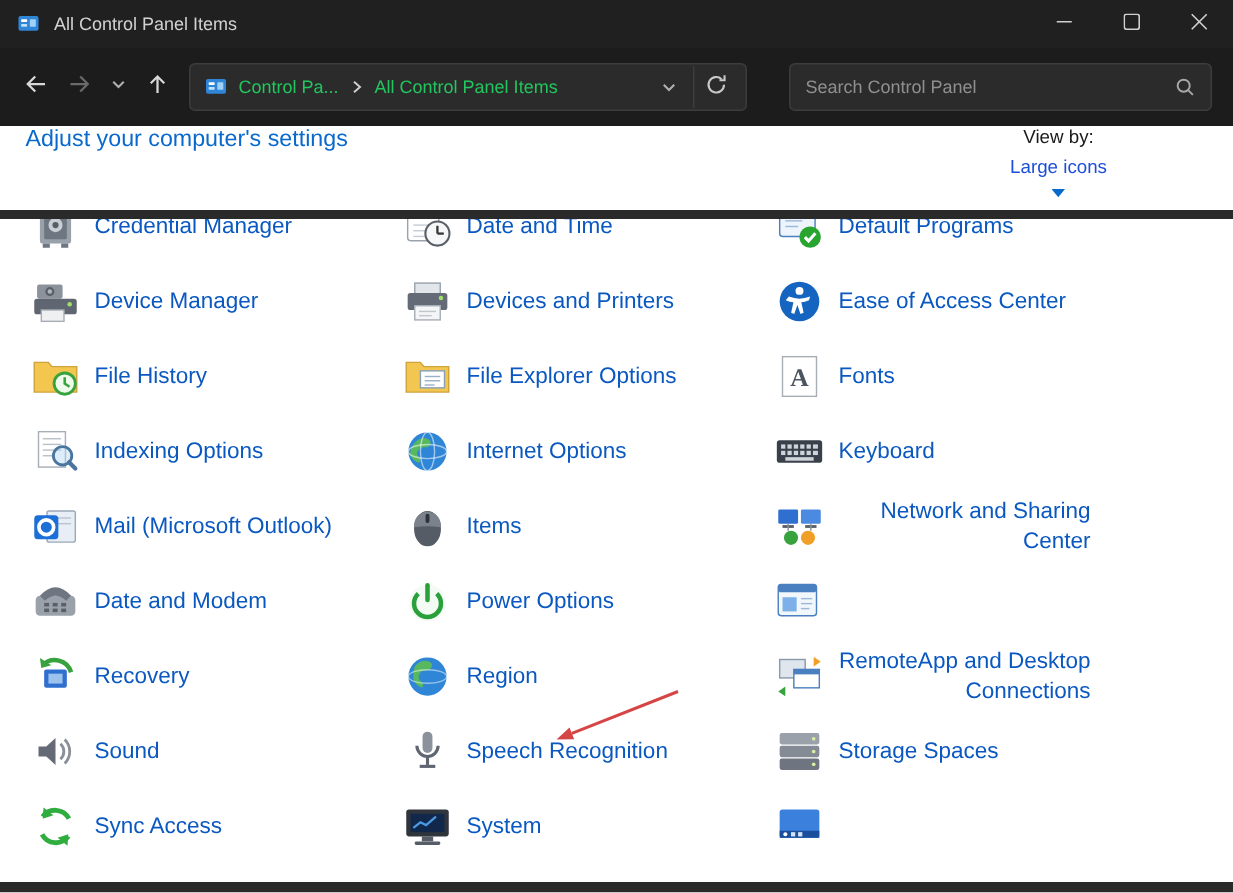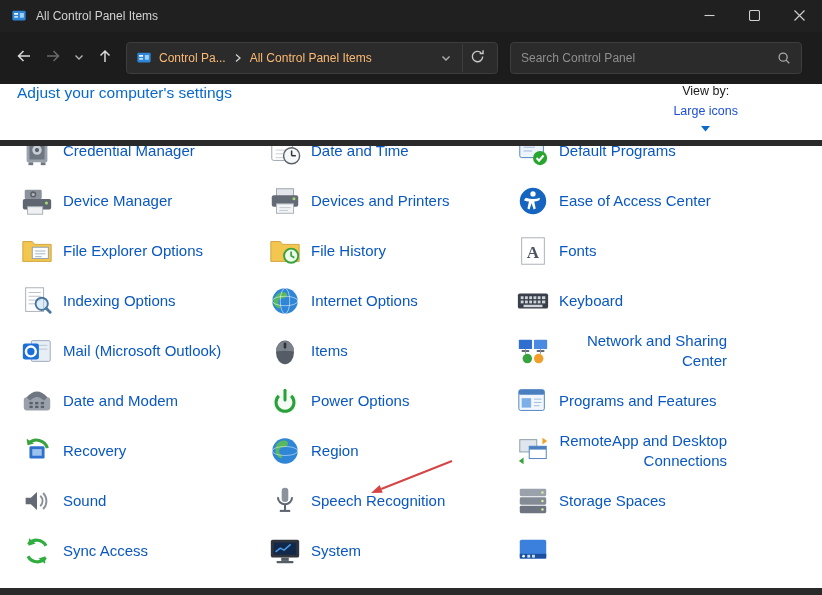--- a/index.html
+++ b/index.html
@@ -13,29 +13,29 @@
   .tb-icon{width:16px;height:16px;margin-left:11px;display:flex;align-items:center;}
   .tb-title{color:#d2d2d2;font-size:12px;margin-left:9px;}
   .tb-spacer{flex:1;}
   .win-btn{width:45px;height:32px;display:flex;align-items:center;justify-content:center;cursor:default;}
   
   .navbar{height:52px;background:#1c1c1c;display:flex;align-items:center;padding:0 14px 0 8px;}
   .nav-btn{width:30px;height:30px;display:flex;align-items:center;justify-content:center;border-radius:4px;flex:0 0 auto;}
   .nav-btn.small{width:22px;}
   .addressbar{
     flex:0 0 372px;height:32px;margin-left:6px;background:#2b2b2b;border:1px solid #3d3d3d;
-    border-radius:4px;display:flex;align-items:center;box-sizing:border-box;padding:0 6px 0 9px;color:#fdba74;font-size:12px;
+    border-radius:4px;display:flex;align-items:center;box-sizing:border-box;padding:0 6px 0 9px;color:#22c55e;font-size:12px;
   }
   .crumb{margin-left:7px;white-space:nowrap;}
   .crumb-sep{margin-left:7px;display:flex;align-items:center;}
   .crumb-spacer{flex:1;}
   .addr-dd{display:flex;align-items:center;padding:0 6px;}
   .addr-refresh{display:flex;align-items:center;justify-content:center;width:28px;height:28px;border-left:1px solid #3d3d3d;margin-left:4px;}
   .searchbar{
-    flex:1;max-width:292px;height:32px;margin-left:12px;background:#2b2b2b;border:1px solid #3d3d3d;
+    flex:1;max-width:292px;height:32px;margin-left:28px;background:#2b2b2b;border:1px solid #3d3d3d;
     border-radius:4px;display:flex;align-items:center;box-sizing:border-box;padding:0 10px 0 2px;
   }
   .searchbar input{
     flex:1;background:transparent;border:none;outline:none;color:#cfcfcf;font-size:12px;
     font-family:"Liberation Sans","DejaVu Sans",sans-serif;padding:0 8px;min-width:0;
   }
   .searchbar input::placeholder{color:#8f8f8f;}
   .search-ic{display:flex;align-items:center;}
   
   .header{height:56px;background:#fff;display:flex;justify-content:space-between;padding:0 84px 0 17px;}
@@ -241,37 +241,37 @@
             <circle cx="18" cy="10.5" r="2.8" fill="#ffffff"></circle>
             <path d="M10.5 14.5 q7.5 3 15 0 l-0.8 2.6 q-3 1.2 -5.4 1.5 l1.6 7.4 -2.2 0.9 -2.2 -6.4 -2.2 6.4 -2.2 -0.9 1.6 -7.4 q-2.4 -0.3 -5.4 -1.5 z" fill="#ffffff"></path>
           </svg>
         </span>
         <span class="cp-label">Ease of Access Center</span>
       </div>
       <div class="cp-item">
         <span class="cp-icon">
           <svg viewBox="0 0 36 36" width="34" height="34">
             <path d="M3 8 h10 l2.5 3 H33 v18 H3 z" fill="#f3c74f" stroke="#cfa23c"></path>
+            <circle cx="24.5" cy="23" r="7.5" fill="#eefbea" stroke="#38a33e" stroke-width="2"></circle>
+            <path d="M24.5 18.5 v4.5 l3.4 2.2" stroke="#38a33e" stroke-width="1.8" fill="none"></path>
+          </svg>
+        </span>
+        <span class="cp-label">File History</span>
+      </div>
+      <div class="cp-item">
+        <span class="cp-icon">
+          <svg viewBox="0 0 36 36" width="34" height="34">
+            <path d="M3 8 h10 l2.5 3 H33 v18 H3 z" fill="#f3c74f" stroke="#cfa23c"></path>
             <rect x="13" y="14" width="17" height="12" fill="#ffffff" stroke="#8aa0b8"></rect>
             <line x1="16" y1="18" x2="27" y2="18" stroke="#9ab0c8"></line>
             <line x1="16" y1="21" x2="27" y2="21" stroke="#9ab0c8"></line>
             <line x1="16" y1="24" x2="23" y2="24" stroke="#9ab0c8"></line>
           </svg>
         </span>
         <span class="cp-label">File Explorer Options</span>
-      </div>
-      <div class="cp-item">
-        <span class="cp-icon">
-          <svg viewBox="0 0 36 36" width="34" height="34">
-            <path d="M3 8 h10 l2.5 3 H33 v18 H3 z" fill="#f3c74f" stroke="#cfa23c"></path>
-            <circle cx="24.5" cy="23" r="7.5" fill="#eefbea" stroke="#38a33e" stroke-width="2"></circle>
-            <path d="M24.5 18.5 v4.5 l3.4 2.2" stroke="#38a33e" stroke-width="1.8" fill="none"></path>
-          </svg>
-        </span>
-        <span class="cp-label">File History</span>
       </div>
       <div class="cp-item col3">
         <span class="cp-icon">
           <svg viewBox="0 0 36 36" width="34" height="34">
             <rect x="6" y="4" width="24" height="28" fill="#ffffff" stroke="#a8aeb6"></rect>
             <text x="18" y="25" text-anchor="middle" font-size="18" font-family="Liberation Serif, DejaVu Serif, serif" font-weight="bold" fill="#4a5560">A</text>
           </svg>
         </span>
         <span class="cp-label">Fonts</span>
       </div>
@@ -390,21 +390,20 @@
         <span class="cp-icon">
           <svg viewBox="0 0 36 36" width="34" height="34">
             <rect x="3" y="6" width="27" height="22" rx="2" fill="#f2f7fc" stroke="#4a7fc0"></rect>
             <rect x="3" y="6" width="27" height="5.5" rx="2" fill="#4a7fc0"></rect>
             <rect x="6" y="15" width="10" height="10" fill="#7db0e8"></rect>
             <line x1="19" y1="16" x2="27" y2="16" stroke="#9bb8da"></line>
             <line x1="19" y1="19.5" x2="27" y2="19.5" stroke="#9bb8da"></line>
             <line x1="19" y1="23" x2="25" y2="23" stroke="#9bb8da"></line>
           </svg>
         </span>
-        <span class="cp-label">Programs and Features</span>
       </div>
       <div class="cp-item">
         <span class="cp-icon">
           <svg viewBox="0 0 36 36" width="34" height="34">
             <rect x="10" y="13" width="16" height="13" rx="1.5" fill="#2f6fd0"></rect>
             <rect x="13" y="16" width="10" height="7" fill="#9cc2ee"></rect>
             <path d="M29 15 a12 12 0 0 0 -20 -5" fill="none" stroke="#38a33e" stroke-width="3.2"></path>
             <path d="M7 5 l1 7 7 -2 z" fill="#38a33e"></path>
           </svg>
         </span>

